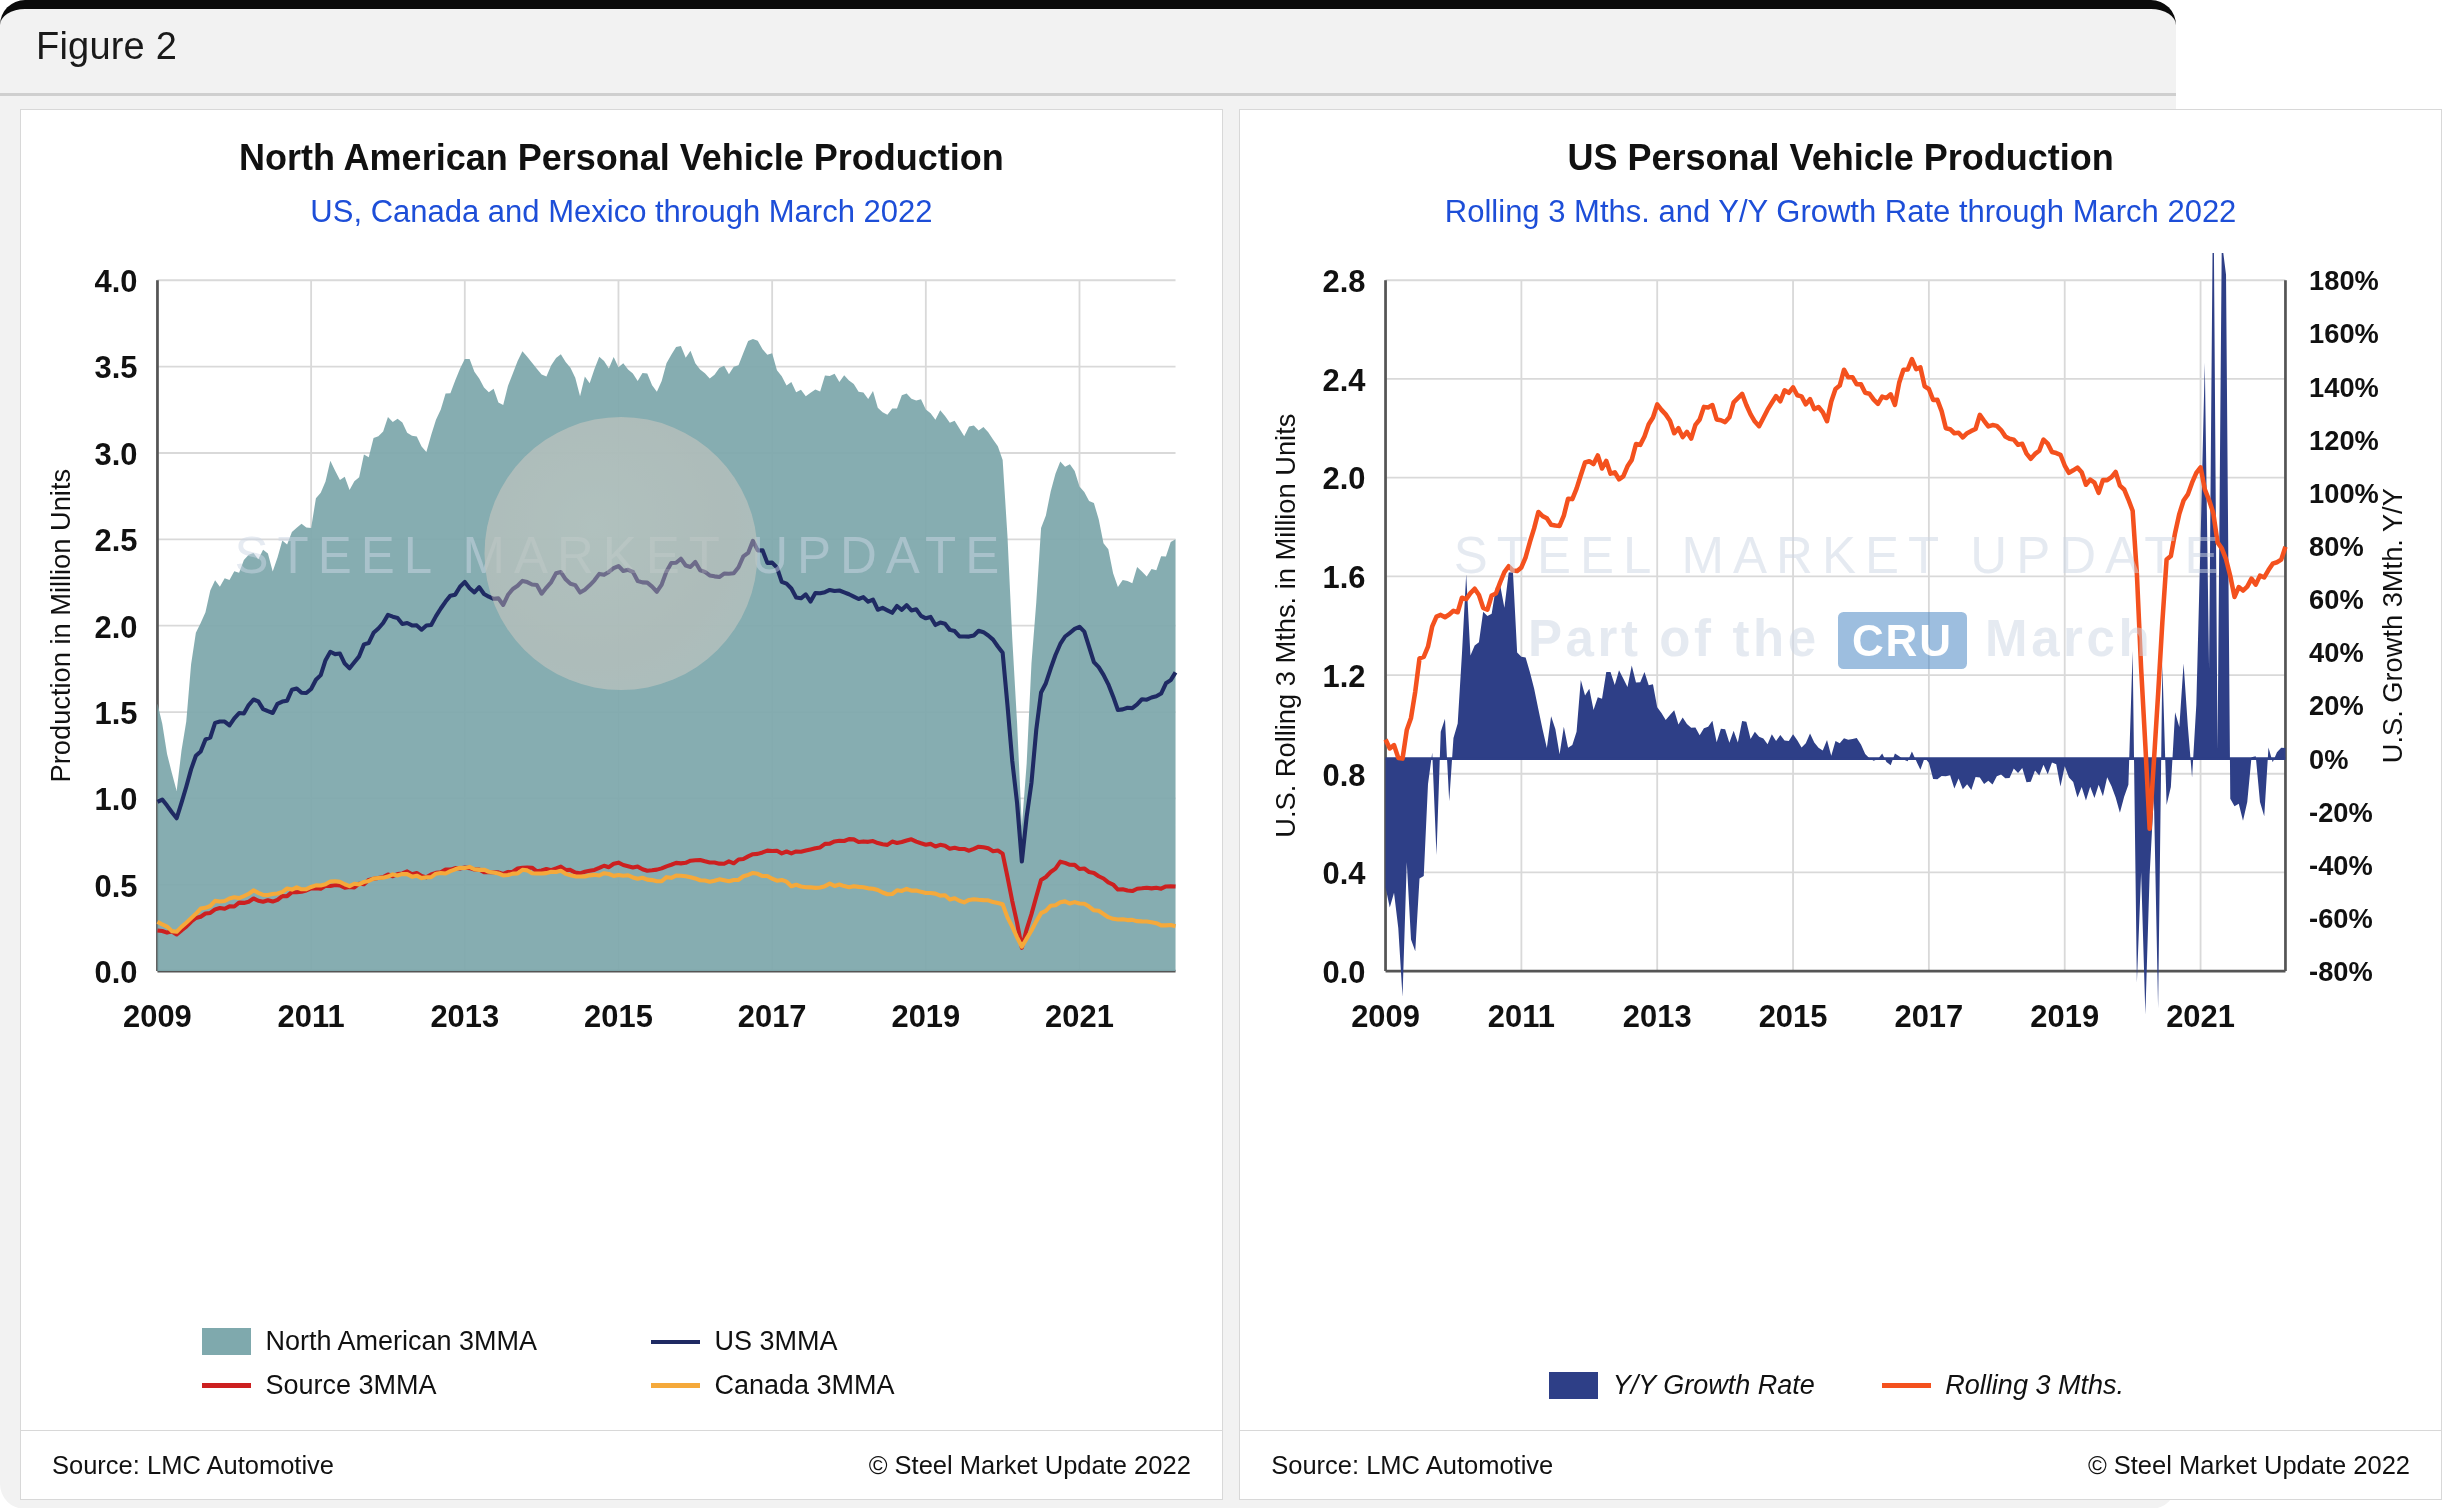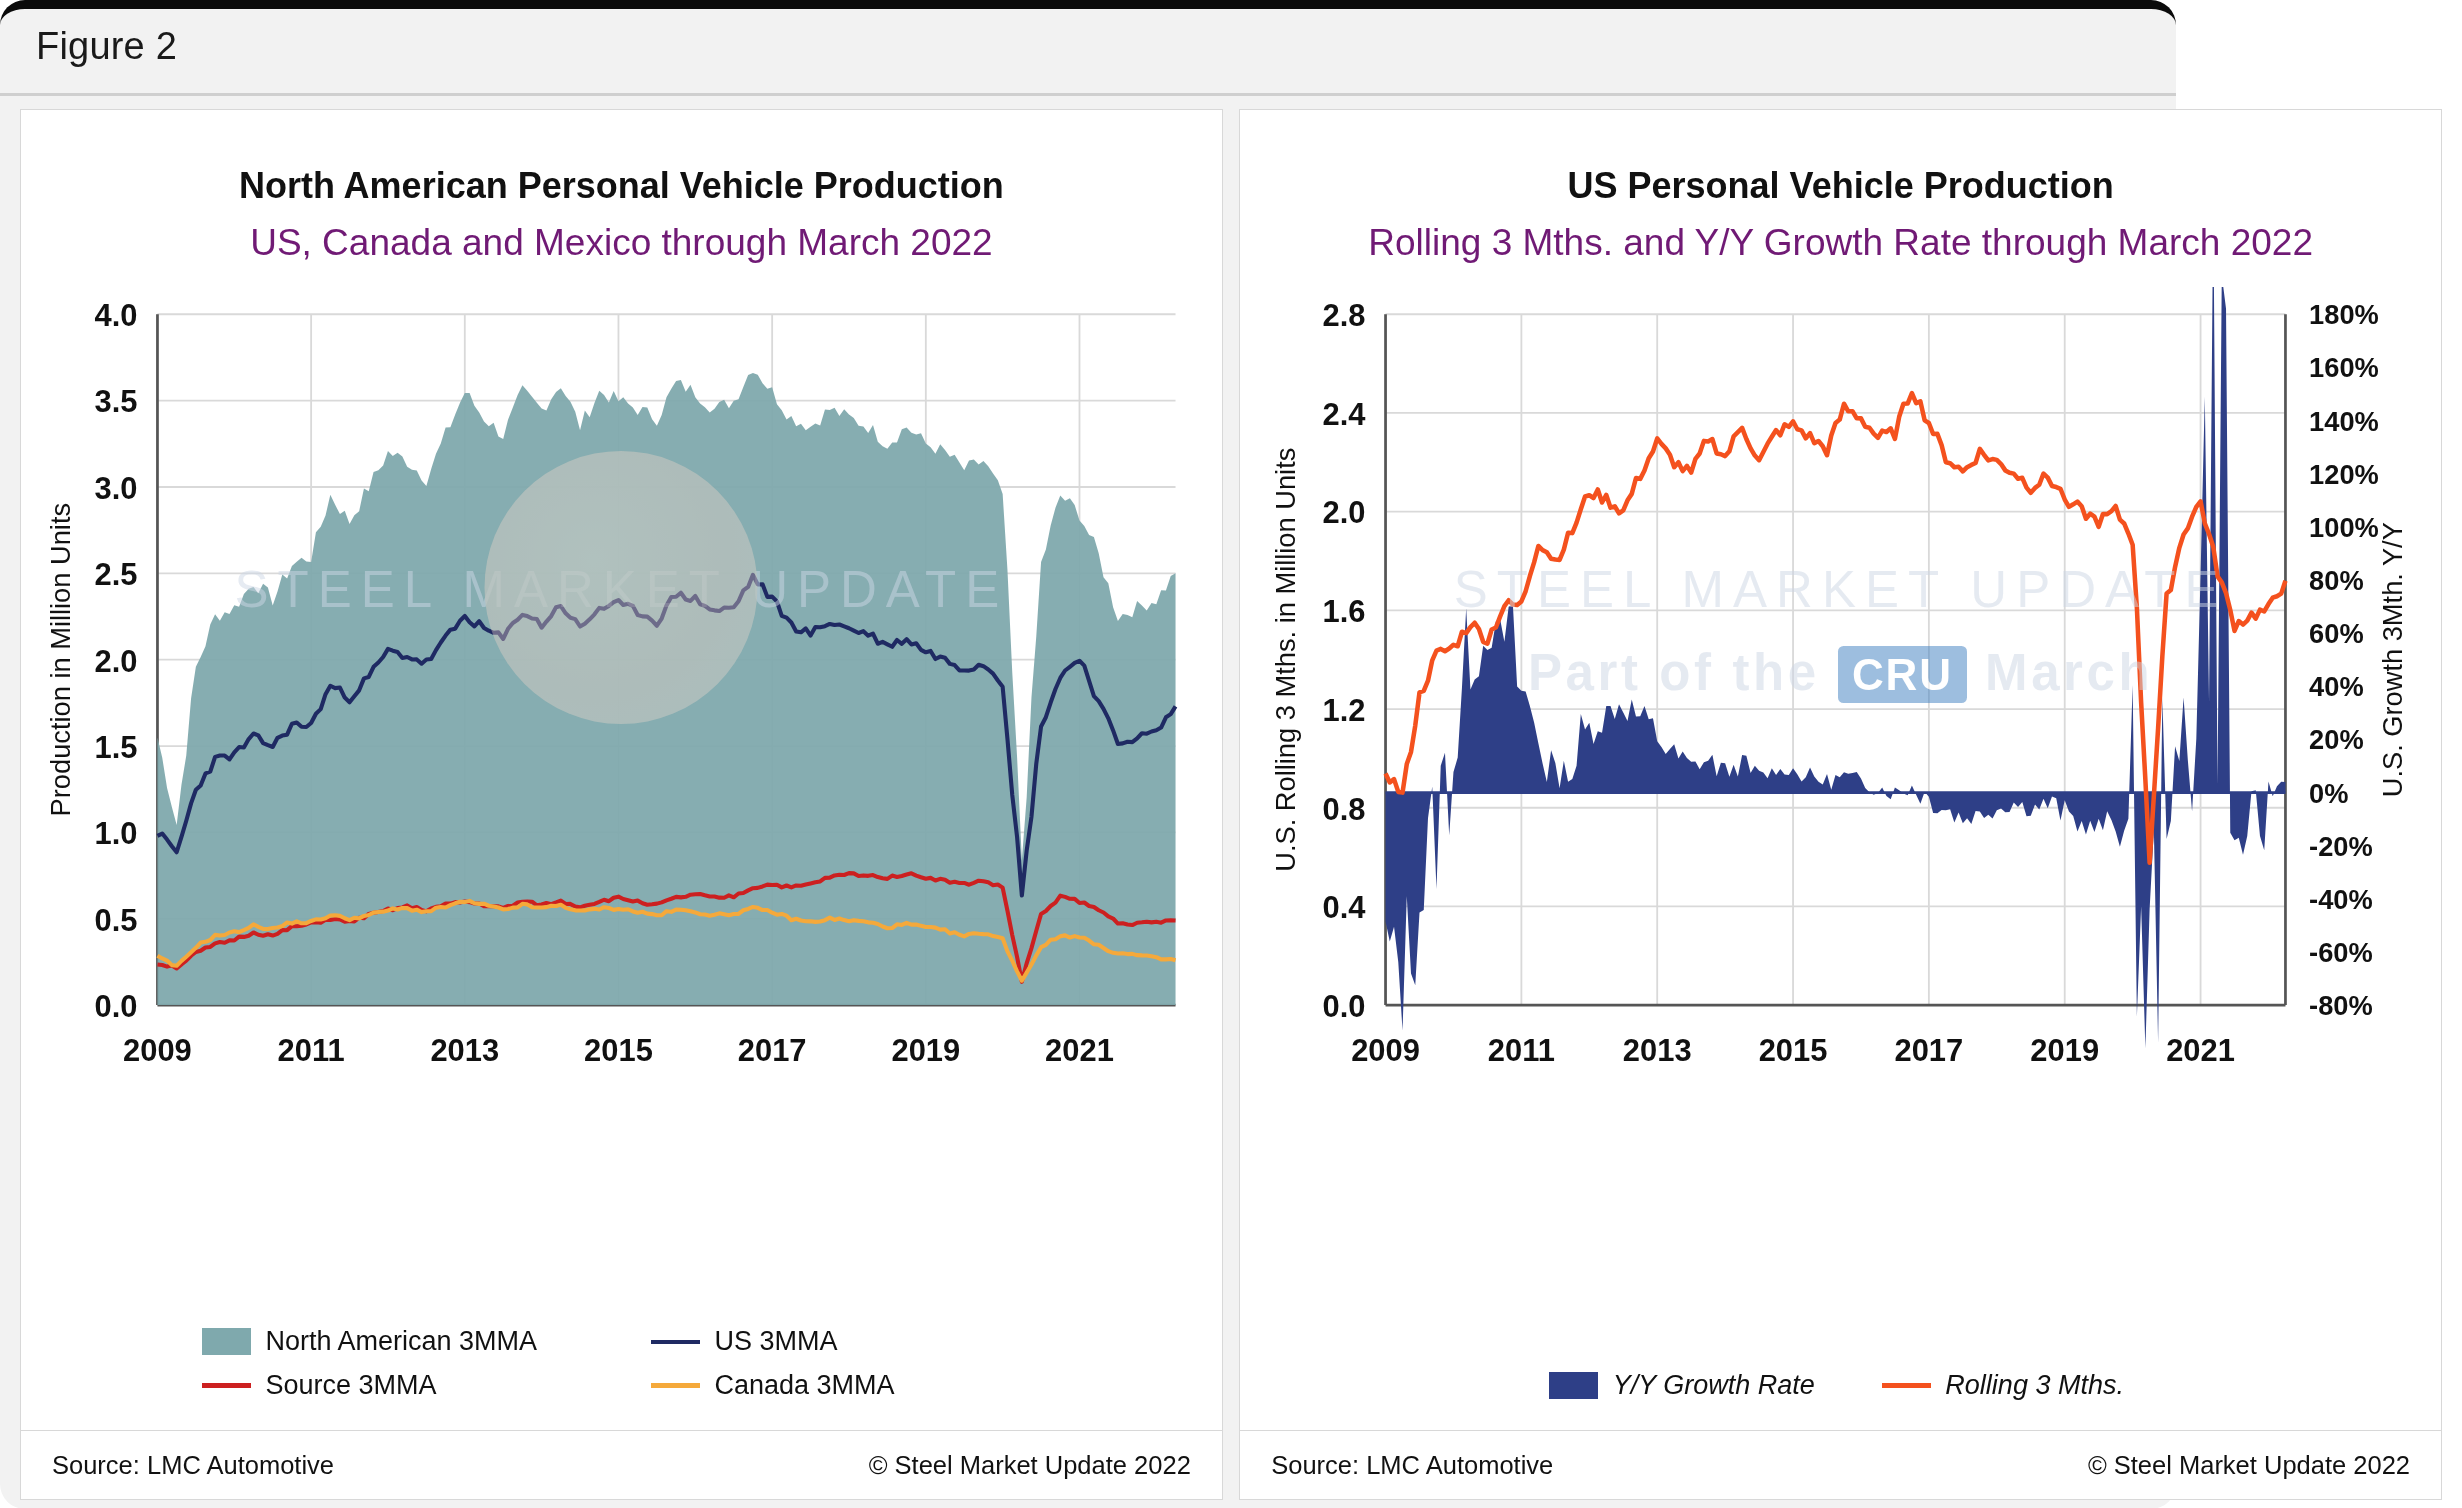--- a/index.html
+++ b/index.html
@@ -41,26 +41,26 @@
     flex:1 1 0;
     background:#ffffff;
     border:1.8px solid #d8d8d8;
     box-sizing:border-box;
   }
   .panel-title{
     text-align:center;
     font-size:36px;
     font-weight:bold;
     color:#111;
-    margin-top:55px;
+    margin-top:27px;
   }
   .panel-sub{
     text-align:center;
-    font-size:37px;
-    color:#701a75;
+    font-size:31px;
+    color:#1d4ed8;
     margin-top:14.5px;
   }
   .plotwrap{
     position:relative;
     margin-top:23.6px;
     height:909px;
   }
   svg.chart{display:block;}
   .legend{
     position:absolute;

